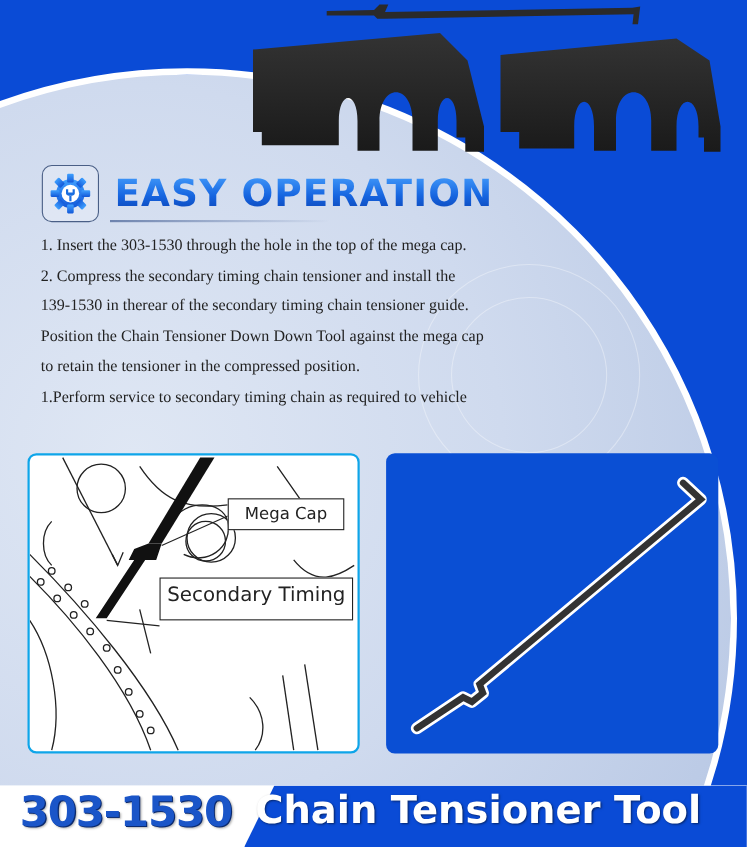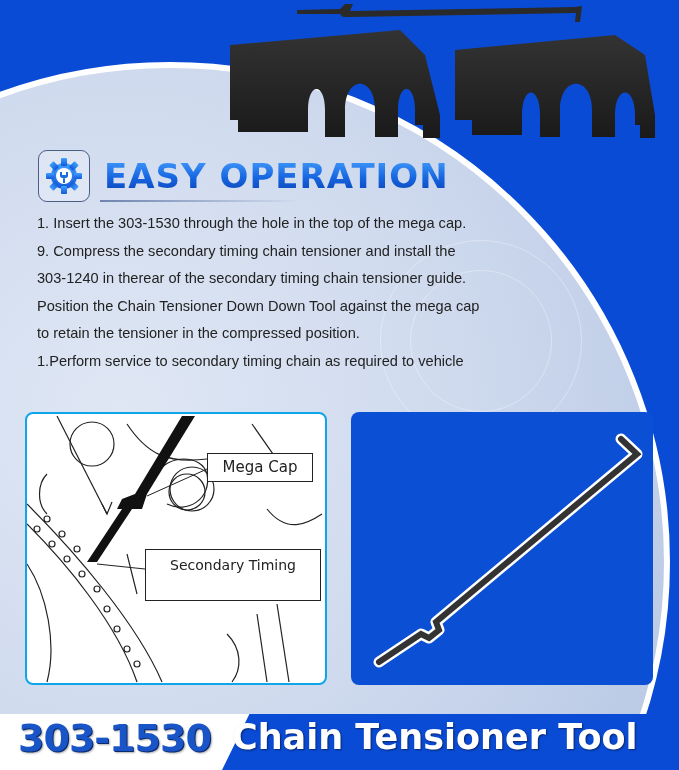--- a/index.html
+++ b/index.html
@@ -10,28 +10,28 @@
             border:6px solid #ffffff; box-sizing:border-box; }
     .disc-ring { position:absolute; border-radius:50%; border:1px solid rgba(255,255,255,0.35); }
     .tool-top { position:absolute; }
     .heading { position:absolute; left:38px; top:150px; display:flex; align-items:center; }
     .gear-box { width:50px; height:50px; border:1px solid #4a5f86; border-radius:9px; display:flex; align-items:center; justify-content:center; background:rgba(255,255,255,0.25); }
     .heading-text { margin-left:14px; font-family:"DejaVu Sans", sans-serif; font-weight:bold; font-size:34px; letter-spacing:1px;
             color:#1b63d8; background:linear-gradient(180deg,#4aa4ff 0%, #1665e0 55%, #0a3fb0 100%);
             -webkit-background-clip:text; background-clip:text; -webkit-text-fill-color:transparent;
             text-shadow:none; }
     .heading-underline { position:absolute; left:100px; top:200px; width:200px; height:2px; background:linear-gradient(90deg, rgba(40,70,130,0.6), rgba(40,70,130,0)); }
-    .steps { position:absolute; left:37px; top:210px; width:560px; font-family:Liberation Sans, sans-serif; font-size:14.6px; line-height:27.6px; color:#222; }
+    .steps { position:absolute; left:37px; top:210px; width:560px; font-family:Liberation Serif, serif; font-size:14.6px; line-height:27.6px; color:#222; }
     .steps p { margin:0; white-space:nowrap; }
     .panel { position:absolute; border-radius:8px; overflow:hidden; }
     .panel-left { left:25px; top:412px; width:302px; height:273px; background:#fff; border:2px solid #0ea5e9; box-sizing:border-box; }
     .panel-right { left:351px; top:412px; width:302px; height:273px; background:#0a4fd4; box-sizing:border-box; }
     .callout { position:absolute; background:#fff; border:1px solid #222; font-family:"DejaVu Sans", sans-serif; color:#222; text-align:center; }
     .callout-mega { left:180px; top:39px; width:104px; height:27px; font-size:15px; line-height:27px; }
-    .callout-sec { left:118px; top:135px; width:176px; height:52px; font-size:14px; line-height:22px; padding-top:4px; box-sizing:border-box; }
+    .callout-sec { left:118px; top:111px; width:176px; height:39px; font-size:18px; line-height:22px; padding-top:4px; box-sizing:border-box; }
     .footer { position:absolute; left:0; top:714px; width:679px; height:56px; background:#fff; }
     .footer-blue { position:absolute; left:222px; top:714px; width:457px; height:56px; background:#0a4bd6; clip-path:polygon(6% 0, 100% 0, 100% 100%, 0 100%); }
     .footer-code { position:absolute; left:18px; top:716px; font-family:"DejaVu Sans", sans-serif; font-weight:bold; font-size:38px; color:#1a55c8; letter-spacing:-1px;
                    text-shadow:1px 1px 0 #0b2a6e, 2px 2px 2px rgba(0,0,0,0.3);text-align:center; }
     .footer-title { position:absolute; left:232px; top:717px; font-family:"DejaVu Sans", sans-serif; font-weight:bold; font-size:35px; color:#fff; letter-spacing:0px;
                     text-shadow:1px 1px 2px rgba(0,0,0,0.5); white-space:nowrap; }
   </style>
 </head>
 <body>
 
@@ -81,22 +81,22 @@
         <circle cx="20" cy="20" r="8" fill="#fff"></circle>
         <path d="M16 16 L16 20 C16 23 24 23 24 20 L24 16 L22 16 L22 19 L18 19 L18 16 Z M19 22 L21 22 L21 27 L19 27 Z" fill="#1a6ee0"></path>
       </svg>
     </div>
     <div class="heading-text">EASY OPERATION</div>
   </div>
   <div class="heading-underline"></div>
 
   <div class="steps">
     <p>1. Insert the 303-1530 through the hole in the top of the mega cap.</p>
-    <p>9. Compress the secondary timing chain tensioner and install the</p>
-    <p>303-1240 in therear of the secondary timing chain tensioner guide.</p>
+    <p>2. Compress the secondary timing chain tensioner and install the</p>
+    <p>139-1530 in therear of the secondary timing chain tensioner guide.</p>
     <p>Position the Chain Tensioner Down Down Tool against the mega cap</p>
     <p>to retain the tensioner in the compressed position.</p>
     <p>1.Perform service to secondary timing chain as required to vehicle</p>
   </div>
 
   <div class="panel panel-left">
     <svg width="300" height="271" style="position:absolute;left:0;top:0;">
       <g fill="none" stroke="#222" stroke-width="1.2">
         <path d="M30 2 L80 100"></path>
         <path d="M75 90 L80 100 L85 88"></path>

